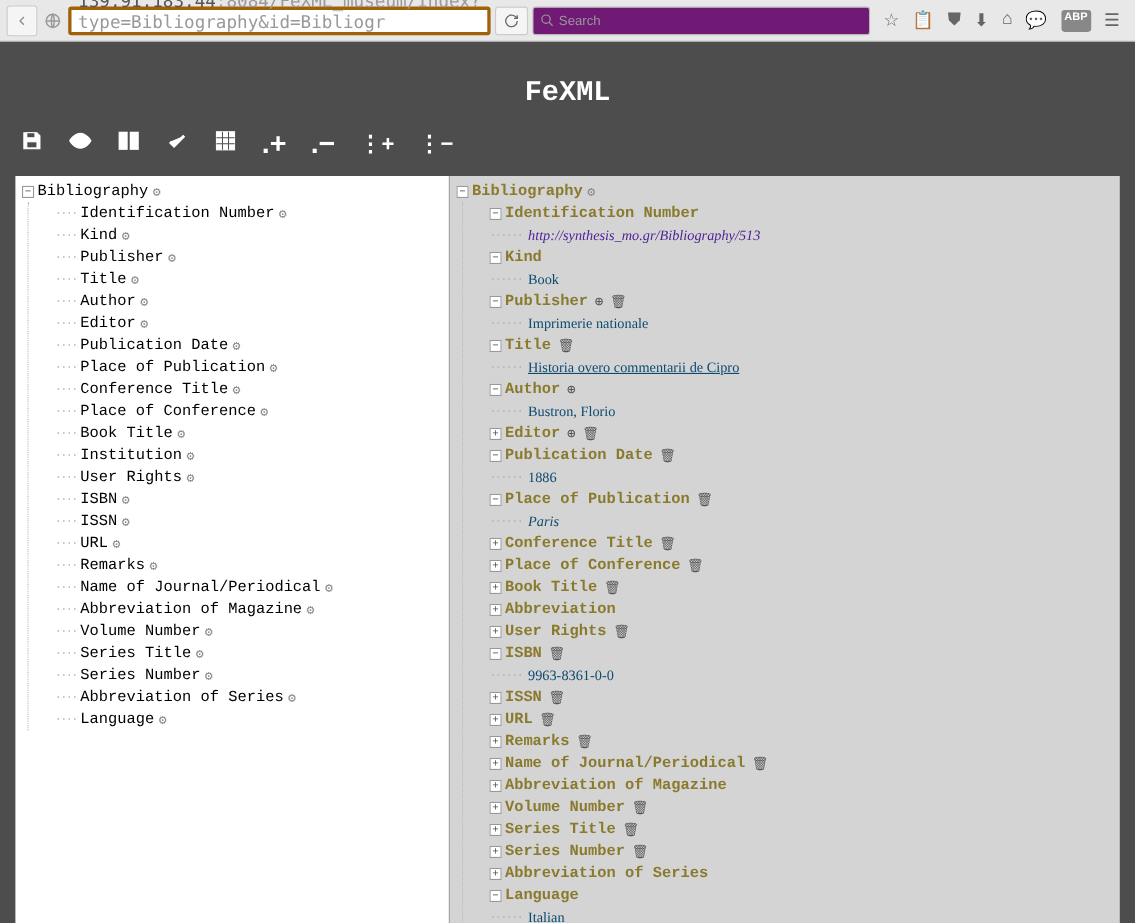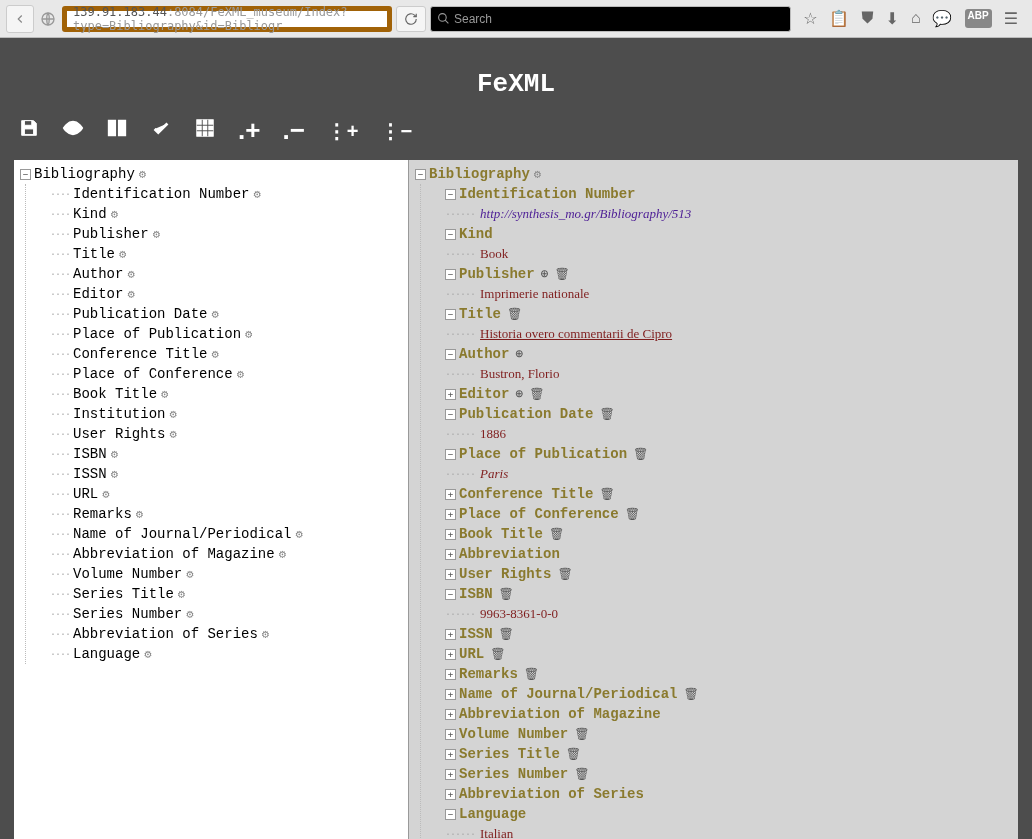--- a/index.html
+++ b/index.html
@@ -2,25 +2,25 @@
 <html><head>
 <meta charset="utf-8">
 <style>
 * { box-sizing: border-box; margin: 0; padding: 0; }
 body { font-family: Verdana, Arial, sans-serif; font-size: 12px; background: #f5f5f5; }
 
 
 .browser-chrome { background: #e8e8e8; border-bottom: 1px solid #bbb; height: 38px; display: flex; align-items: center; padding: 4px 6px; gap: 4px; }
 .nav-btn { width: 28px; height: 28px; border: 1px solid #ccc; border-radius: 3px; background: #f5f5f5; display: flex; align-items: center; justify-content: center; cursor: pointer; color: #666; }
 .globe { width: 20px; height: 20px; display: flex; align-items: center; justify-content: center; color: #888; }
-.url-bar { flex: 0 0 330px; height: 26px; border: 5px solid #a16207; background: #fff; border-radius: 3px; padding: 0 6px; font-family: monospace; font-size: 12px; display: flex; align-items: center; }
+.url-bar { flex: 0 0 330px; height: 26px; border: 3px solid #a16207; background: #fff; border-radius: 3px; padding: 0 6px; font-family: monospace; font-size: 16px; display: flex; align-items: flex-end; }
 .url-text { color: #555; }
 .url-text .gray { color: #999; }
 .refresh-btn { width: 30px; height: 26px; border: 1px solid #ccc; border-radius: 3px; background: #f5f5f5; display: flex; align-items: center; justify-content: center; cursor: pointer; color: #666; }
-.search-bar { flex: 1; height: 26px; border: 1px solid #bbb; background: #000000; border-radius: 3px; padding: 0 6px; display: flex; align-items: center; gap: 4px; color: #999; }
+.search-bar { flex: 1; height: 26px; border: 1px solid #bbb; background: #701a75; border-radius: 3px; padding: 0 6px; display: flex; align-items: center; gap: 4px; color: #999; }
 .toolbar-icons { display: flex; gap: 12px; padding: 0 8px; color: #666; }
 .toolbar-icons span { cursor: pointer; font-size: 16px; }
 
 
 .app { background: #4d4d4d; padding: 0; }
 .app-header { text-align: center; padding: 31px 0 8px; }
 .app-title { font-family: "Courier New", monospace; font-size: 26px; font-weight: bold; color: #fff; }
 .app-toolbar { display: flex; align-items: center; padding: 8px 18px 14px; gap: 22px; }
 .tool-icon { color: #fff; font-size: 22px; cursor: pointer; }
 .spacer { flex: 1; }
@@ -34,21 +34,21 @@
 .tree { font-family: "Courier New", monospace; font-size: 14px; }
 .tree-node { position: relative; padding: 2px 0; }
 .node-row { display: flex; align-items: center; gap: 3px; white-space: nowrap; }
 .expander { width: 11px; height: 11px; border: 1px solid #999; background: #fff; display: inline-flex; align-items: center; justify-content: center; font-size: 9px; line-height: 1; color: #555; cursor: pointer; font-family: monospace; }
 .dotline { color: #aaa; font-size: 10px; letter-spacing: -1px; }
 .node-label { color: #000; }
 .node-label.gold { color: #8a7a2e; font-weight: bold; }
 .gear { color: #888; font-size: 12px; margin-left: 1px; cursor: pointer; }
 .plus-circle { color: #555; font-size: 13px; margin-left: 3px; cursor: pointer; }
 .trash { color: #555; font-size: 12px; margin-left: 3px; cursor: pointer; }
-.value-text { font-family: Georgia, serif; font-size: 13px; color: #7f1d1d; padding-left: 30px; }
+.value-text { font-family: Georgia, serif; font-size: 13px; color: #0c4a6e; padding-left: 30px; }
 .value-text.gray { color: #4c1d95; font-style: italic; }
 
 .indent-0 { padding-left: 6px; }
 .indent-1 { padding-left: 24px; }
 
 .children { border-left: 1px dotted #bbb; margin-left: 11px; }
 
 svg.icon { width: 22px; height: 22px; fill: #fff; stroke: #fff; }
 </style>
 </head>

